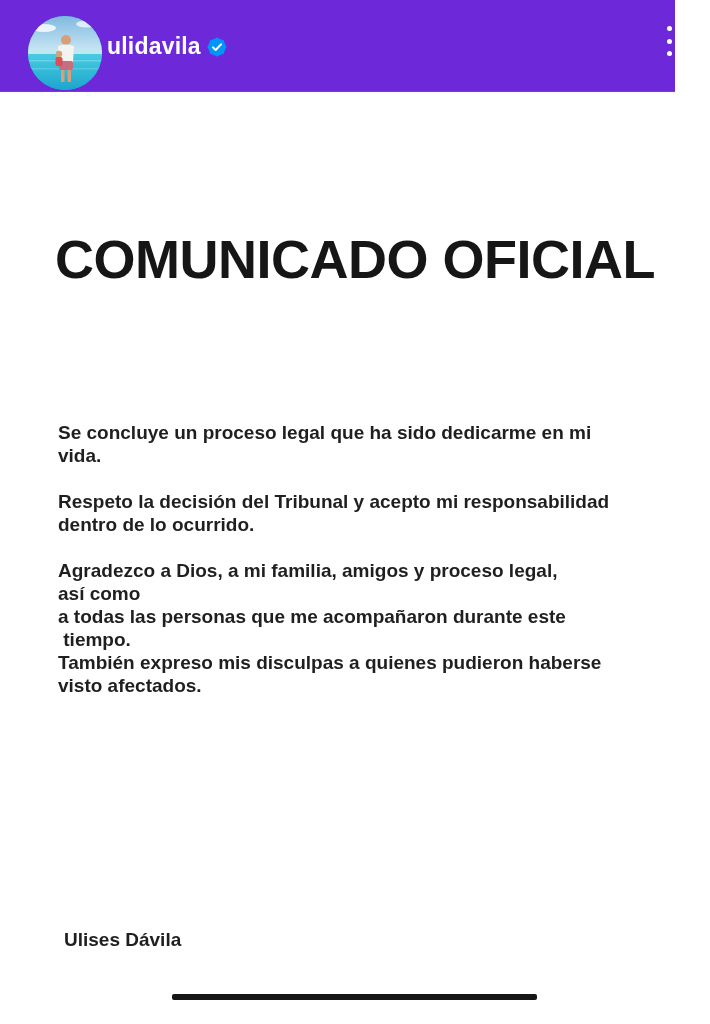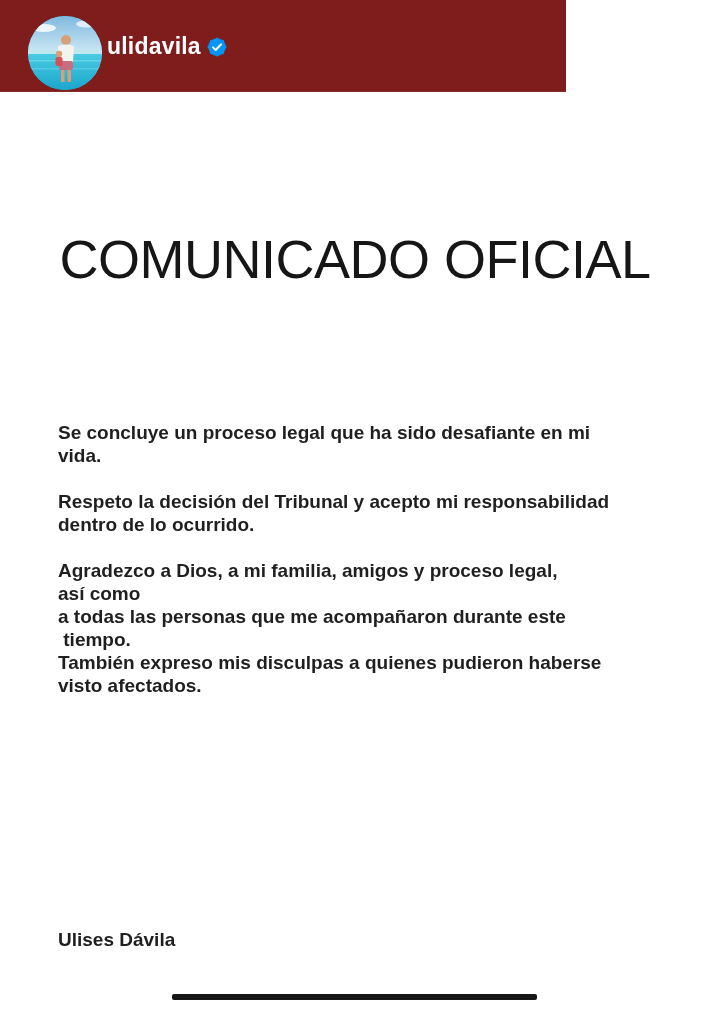--- a/index.html
+++ b/index.html
@@ -9,22 +9,22 @@
     width: 710px;
     height: 1024px;
     overflow: hidden;
     background: #ffffff;
     font-family: "Liberation Sans", "DejaVu Sans", sans-serif;
   }
   
   .header {
     position: absolute;
     left: 0; top: 0;
-    width: 566px; height: 92px;
-    background: #7f1d1d;
+    width: 675px; height: 92px;
+    background: #6d28d9;
     border-bottom: 1px solid rgba(255,255,255,0.08);
   }
   .avatar {
     position: absolute;
     left: 28px; top: 16px;
     width: 74px; height: 74px;
     border-radius: 50%;
     overflow: hidden;
     background: #2fb6d8;
   }
@@ -64,42 +64,42 @@
     left: 0; top: 93px;
     width: 710px; height: 931px;
     background: #ffffff;
   }
   .statement-title {
     position: absolute;
     left: 0; top: 139px; 
     width: 710px;
     text-align: center;
     font-size: 54px;
-    font-weight: 400;
+    font-weight: 700;
     letter-spacing: -0.5px;
     line-height: 1;
     color: #161616;
     white-space: nowrap;
   }
   .body-text {
     position: absolute;
     left: 58px; top: 328px; 
     width: 646px;
     color: #1f1f1f;
     font-size: 19px;
     font-weight: 700;
     line-height: 23px;
   }
   .body-text p {
     white-space: pre;
     margin: 0 0 23px 0;
   }
   .signature {
     position: absolute;
-    left: 58px; top: 835px; 
+    left: 64px; top: 835px; 
     color: #1f1f1f;
     font-size: 19px;
     font-weight: 700;
     line-height: 23px;
     white-space: pre;
   }
   .bottom-bar {
     position: absolute;
     left: 172px; top: 901px; 
     width: 365px; height: 6px;
@@ -163,21 +163,21 @@
       <div class="dot"></div>
       <div class="dot"></div>
     </div>
   </div>
 
   <div class="media">
 
     <h1 class="statement-title">COMUNICADO OFICIAL</h1>
 
     <div class="body-text">
-      <p>Se concluye un proceso legal que ha sido desafiante en mi
+      <p>Se concluye un proceso legal que ha sido dedicarme en mi
 vida.</p>
       <p>Respeto la decisión del Tribunal y acepto mi responsabilidad
 dentro de lo ocurrido.</p>
       <p>Agradezco a Dios, a mi familia, amigos y proceso legal,
 así como
 a todas las personas que me acompañaron durante este
  tiempo.
 También expreso mis disculpas a quienes pudieron haberse
 visto afectados.</p>
     </div>

